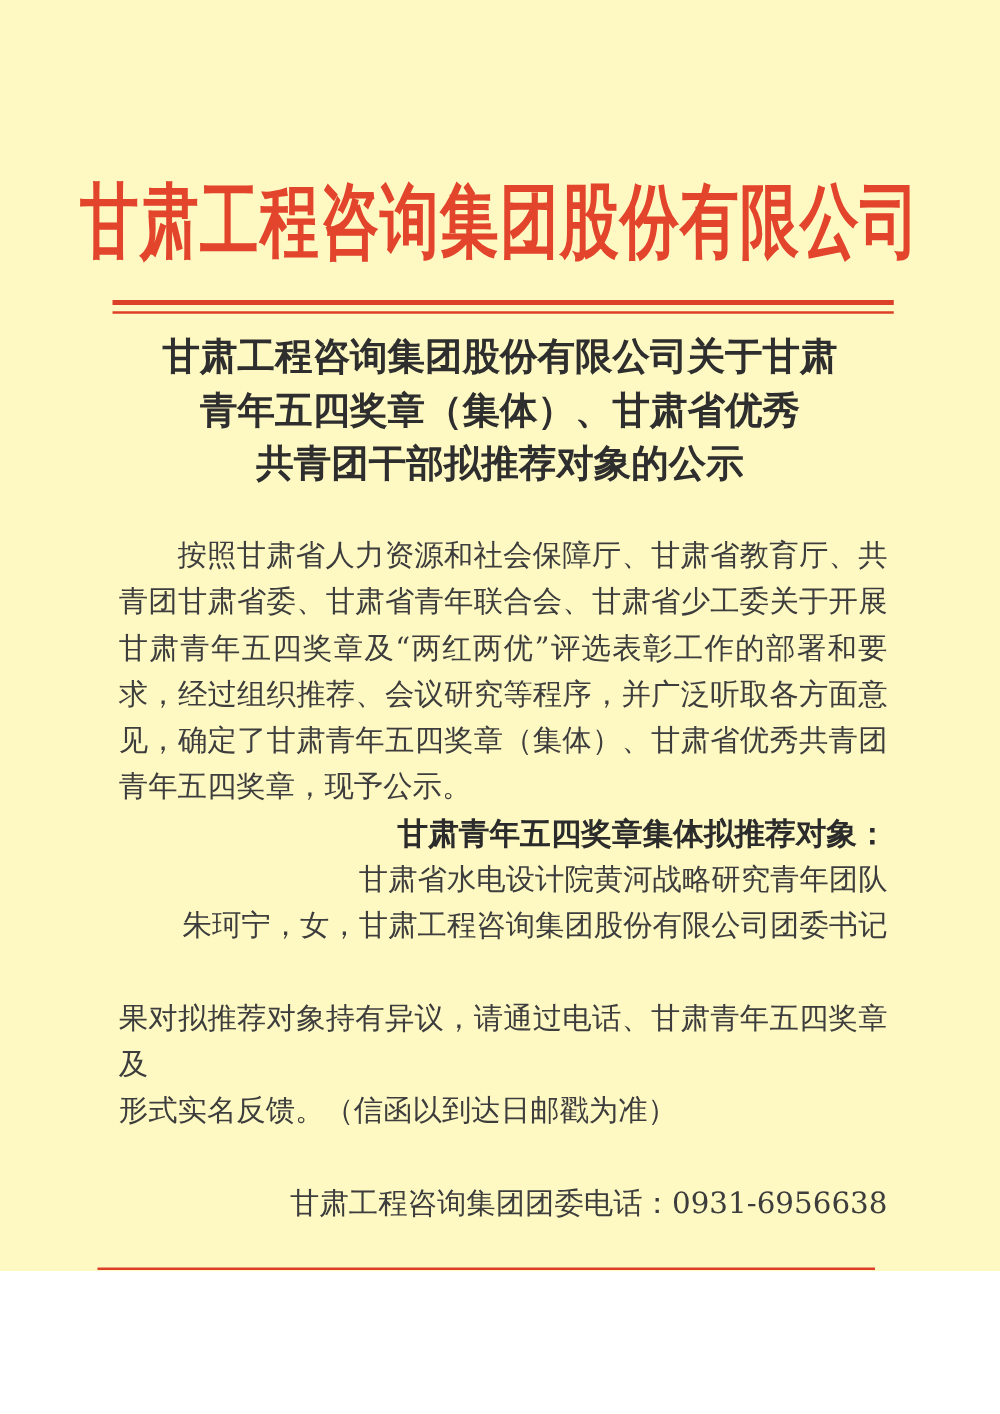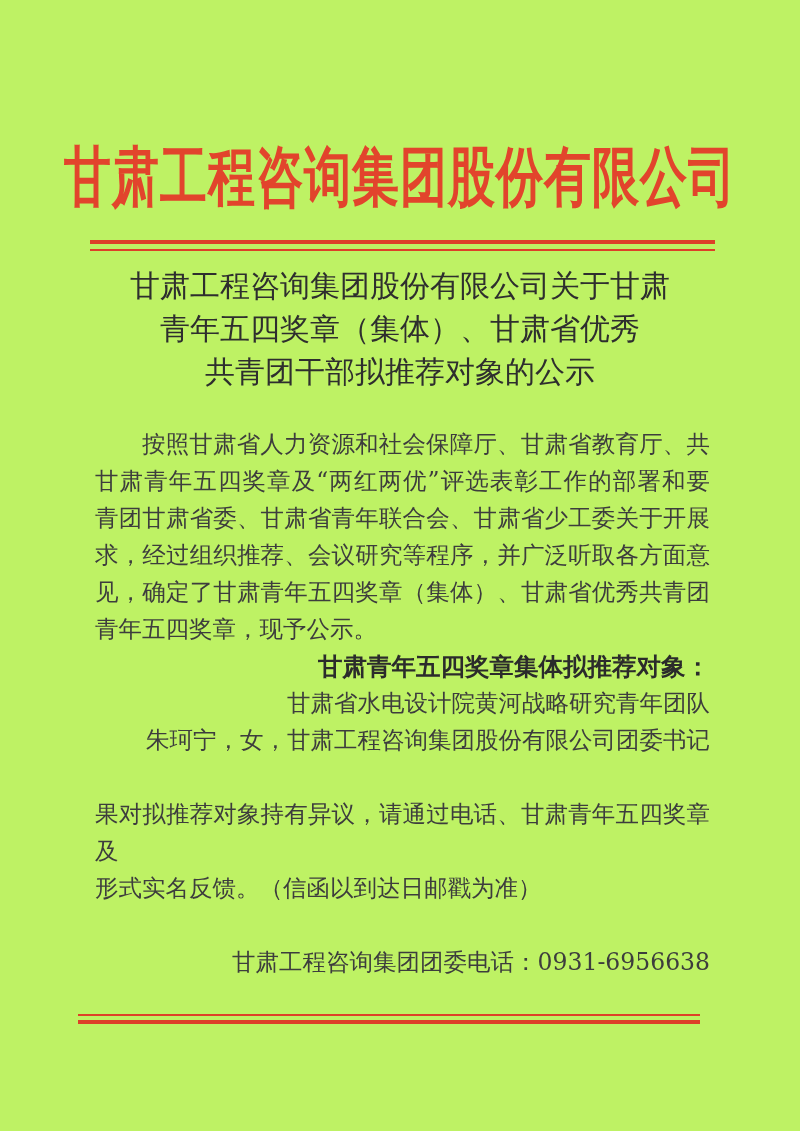--- a/index.html
+++ b/index.html
@@ -1,20 +1,20 @@
 <!DOCTYPE html>
 <html><head>
 <meta charset="utf-8">
 <style>
   html,body { margin:0; padding:0; background:#ffffff; }
   .page {
     position:relative;
-    width:800px; height:1131px;
+    width:800px; height:1017px;
     margin:0 auto;
-    background:#bef264;
+    background:#fef9c3;
     overflow:hidden;
     font-family:"DejaVu Serif", serif;
   }
 
   
   .masthead {
     position:absolute; top:146px; left:0; width:100%;
     text-align:center;
   }
   .masthead .masthead-text {
@@ -38,21 +38,21 @@
   .rule-bottom { position:absolute; top:1014px; left:78px; width:622px; }
   .rule-bottom .thin  { height:2px; background:#dd4028; }
   .rule-bottom .gap   { height:4px; }
   .rule-bottom .thick { height:4px; background:#dd4028; }
 
   
   .doc-title {
     position:absolute; top:264px; left:40px; right:40px;
     text-align:center;
     font-family:"DejaVu Sans", sans-serif;
-    font-weight:normal;
+    font-weight:bold;
     color:#2e2e2e;
     font-size:30px;
     line-height:43px;
   }
 
   
   .body-block {
     position:absolute; top:426px; left:95px; width:615px;
     font-size:23.5px;
     line-height:37px;
@@ -86,22 +86,22 @@
 
   <div class="doc-title">
     <div>甘肃工程咨询集团股份有限公司关于甘肃</div>
     <div>青年五四奖章（集体）、甘肃省优秀</div>
     <div>共青团干部拟推荐对象的公示</div>
   </div>
 
   <div class="body-block">
 
     <div class="line jline indent">按照甘肃省人力资源和社会保障厅、甘肃省教育厅、共</div>
+    <div class="line jline">青团甘肃省委、甘肃省青年联合会、甘肃省少工委关于开展</div>
     <div class="line jline">甘肃青年五四奖章及“两红两优”评选表彰工作的部署和要</div>
-    <div class="line jline">青团甘肃省委、甘肃省青年联合会、甘肃省少工委关于开展</div>
     <div class="line jline">求，经过组织推荐、会议研究等程序，并广泛听取各方面意</div>
     <div class="line jline">见，确定了甘肃青年五四奖章（集体）、甘肃省优秀共青团</div>
     <div class="line">青年五四奖章，现予公示。</div>
 
     <div class="line bold-head indent">甘肃青年五四奖章集体拟推荐对象：</div>
     <div class="line indent">甘肃省水电设计院黄河战略研究青年团队</div>
     <div class="line indent">朱珂宁，女，甘肃工程咨询集团股份有限公司团委书记</div>
 
     <div class="blank"></div>
 

